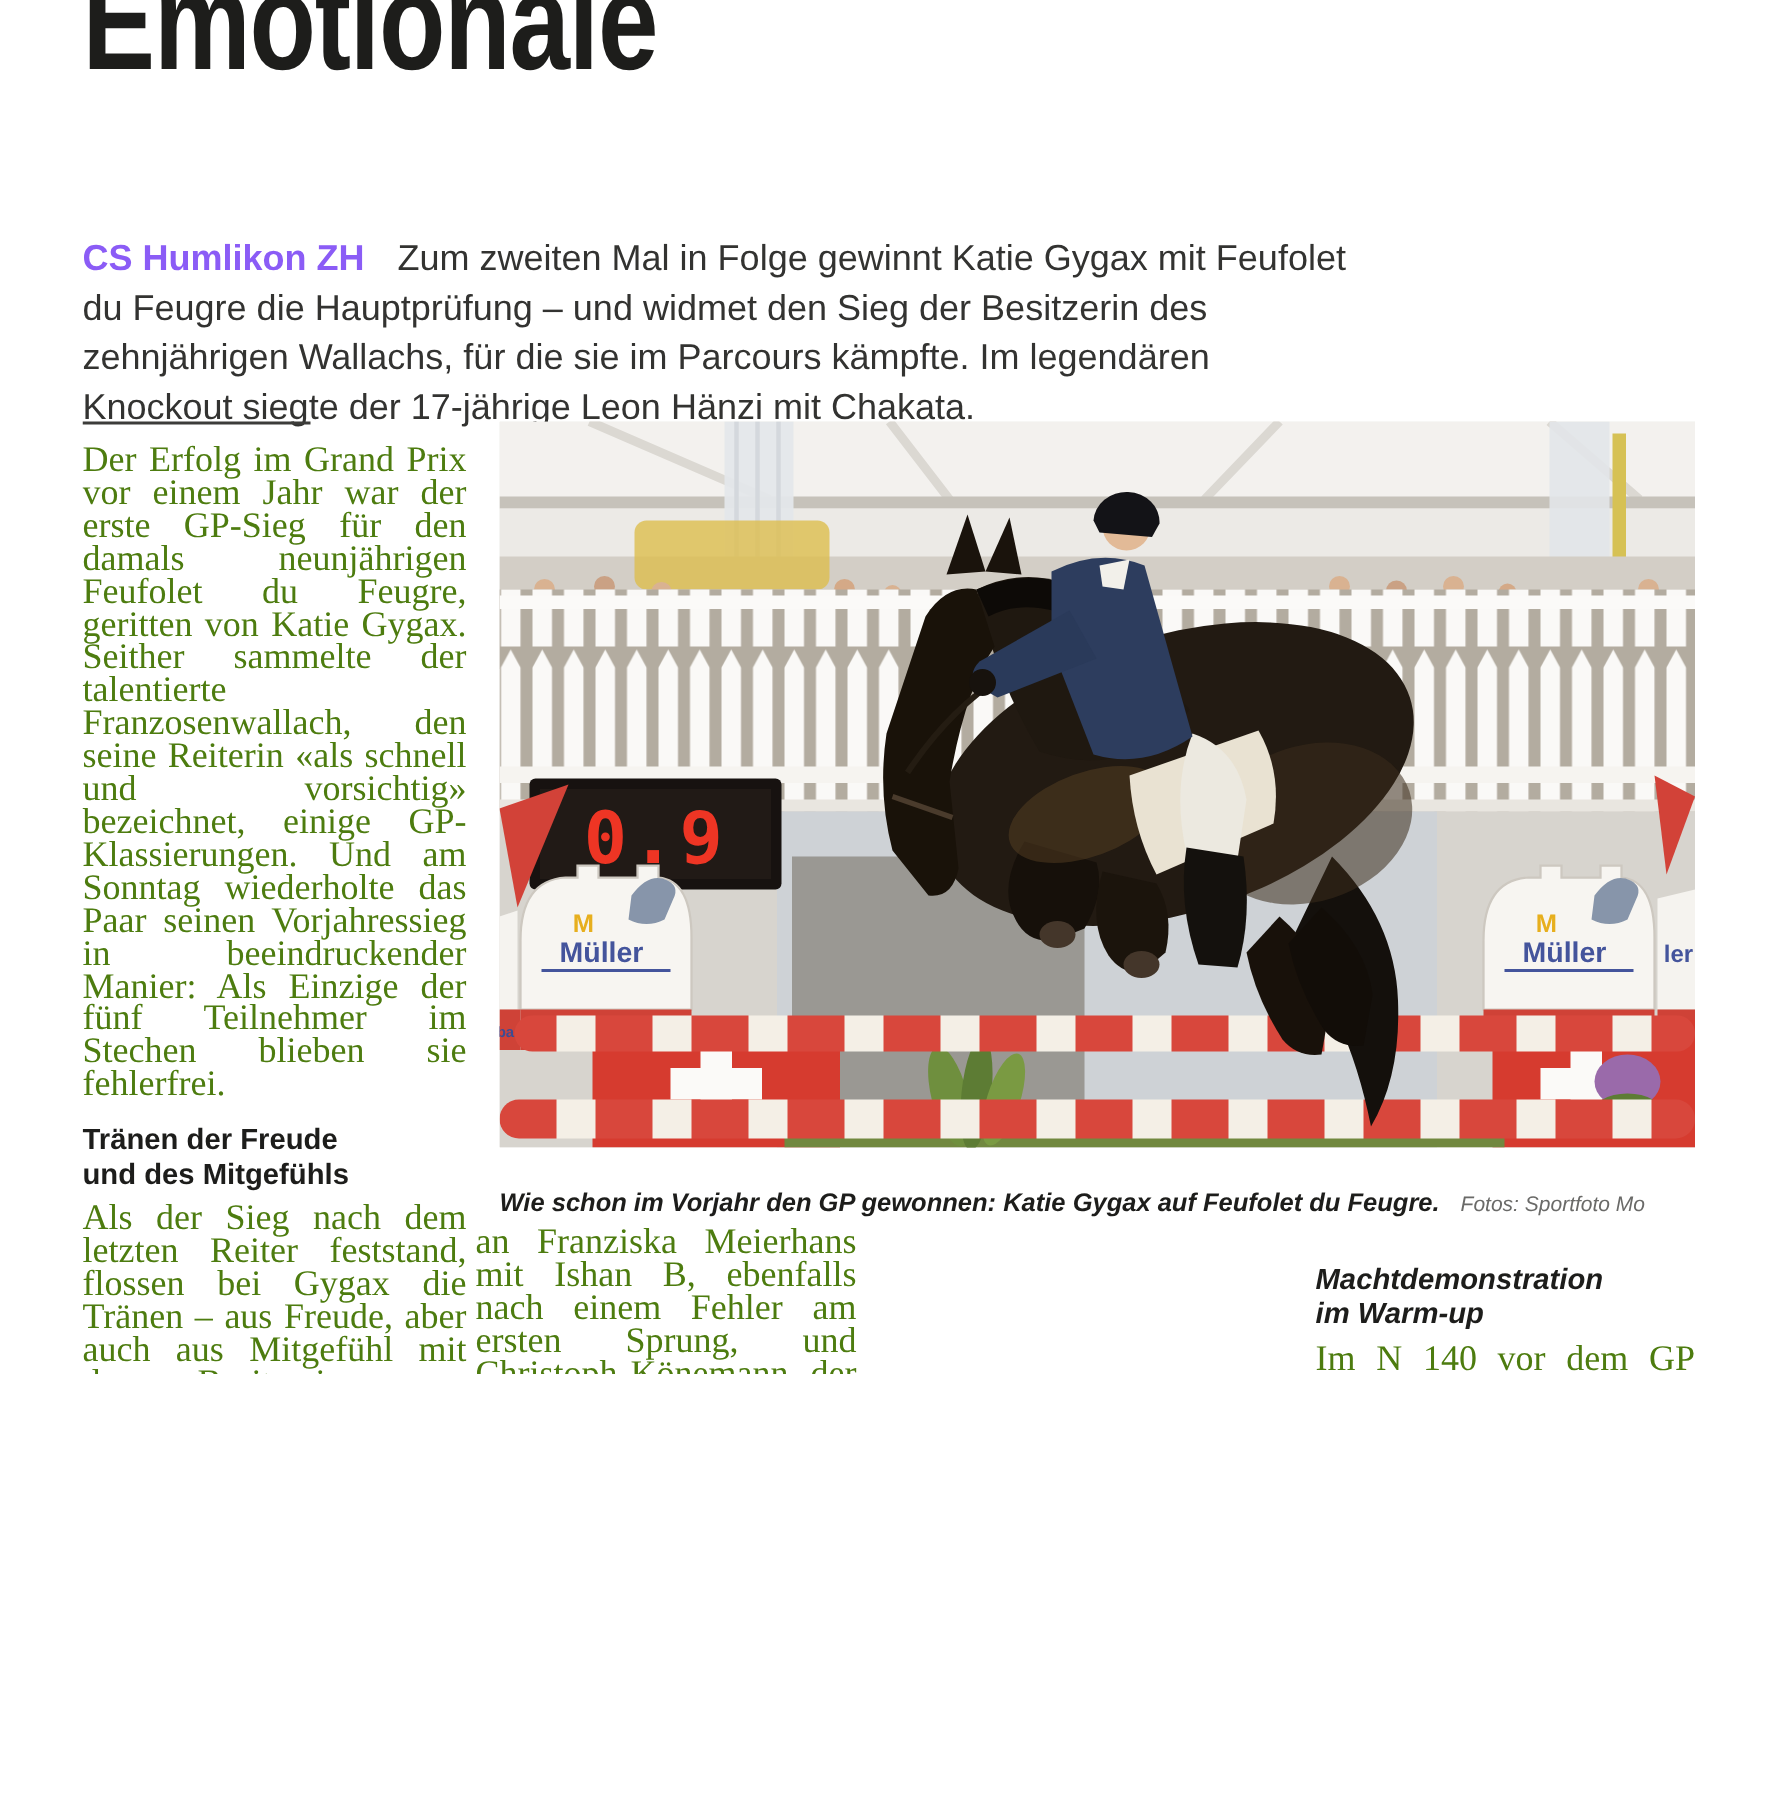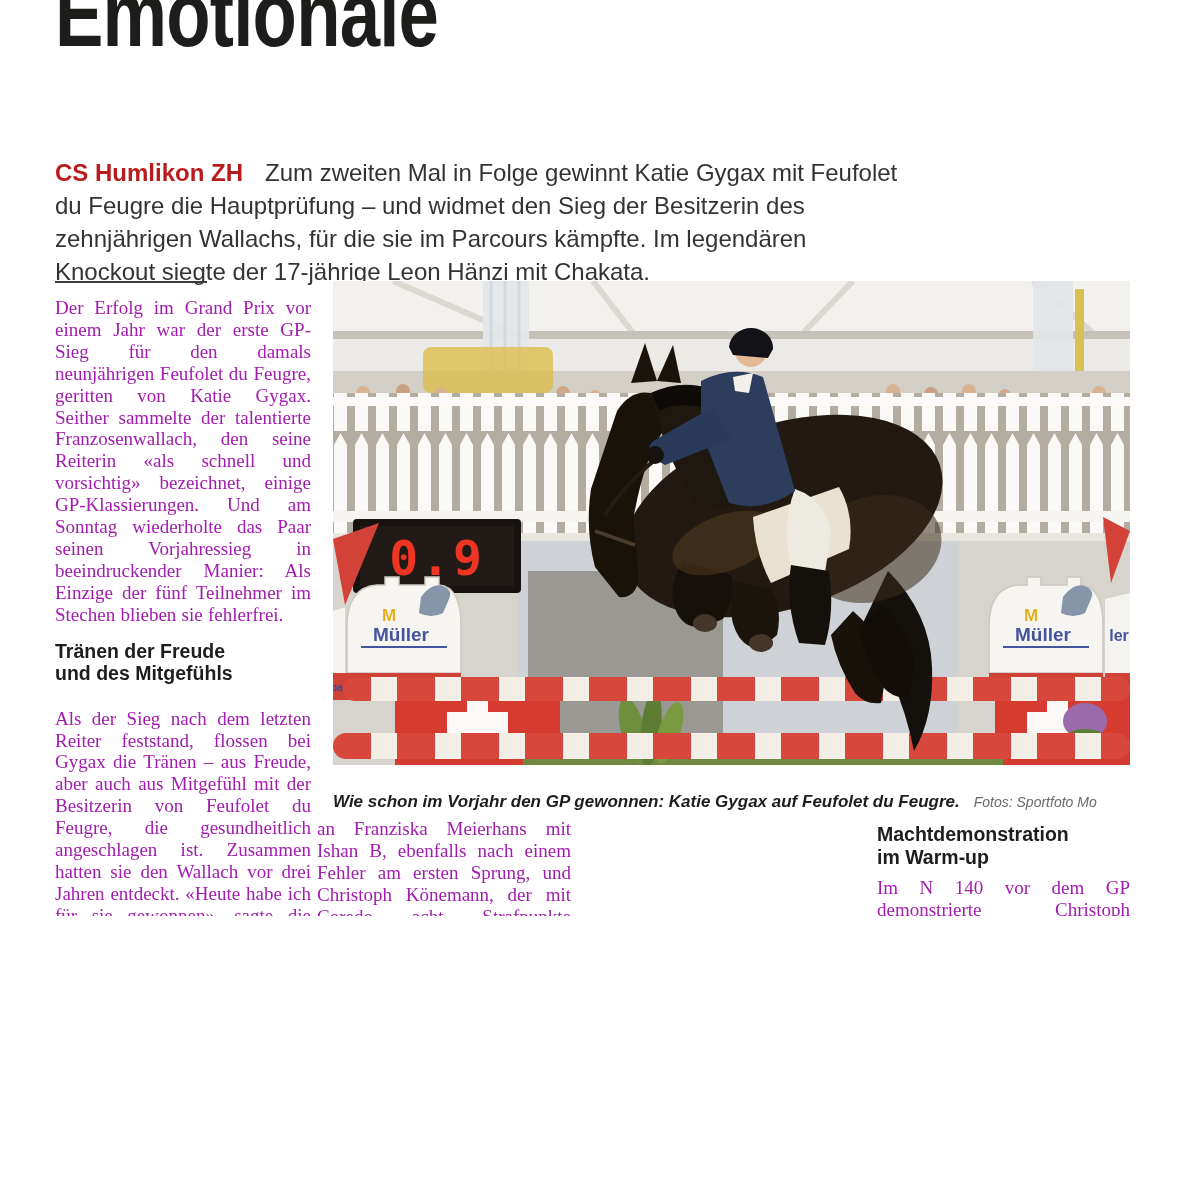--- a/index.html
+++ b/index.html
@@ -9,36 +9,36 @@
   .hl{position:absolute;margin:0;font-weight:700;font-size:93px;line-height:1;
       letter-spacing:-1px;color:#1d1d1b;white-space:nowrap;}
   .hl .squeeze{display:inline-block;transform:scaleX(0.78);}
   .hl1{left:55px;top:-32px;}
   .hl1 .squeeze{transform-origin:left center;}
   .hl2{left:0;right:49px;top:47px;text-align:right;}
   .hl2 .squeeze{transform-origin:right center;}
   
   .lead{position:absolute;left:55px;top:156px;width:845px;margin:0;
         font-size:24px;line-height:33px;color:#333331;font-weight:400;}
-  .kicker{font-weight:700;color:#b91c1c;padding-right:22px;}
+  .kicker{font-weight:700;color:#8b5cf6;padding-right:22px;}
   
   .col{position:absolute;width:256px;}
   .colL{left:55px;top:274px;height:926px;overflow:hidden;}
   .byline{font-size:20px;color:#1d1d1b;}
   .byline-rule{width:152px;height:2px;background:#3c3c3a;margin-top:7px;}
   .body{margin:0;font-family:"Liberation Serif","DejaVu Serif",serif;
-        font-size:19px;line-height:21.9px;color:#a21caf;text-align:justify;
+        font-size:24px;line-height:21.9px;color:#4d7c0f;text-align:justify;
         hyphens:auto;-webkit-hyphens:auto;word-spacing:.5px;}
   .colL .body.p1{margin-top:14px;}
-  .subhead{margin:14px 0 23px 0;font-family:"Liberation Sans",sans-serif;
+  .subhead{margin:14px 0 8px 0;font-family:"Liberation Sans",sans-serif;
            font-size:19.5px;line-height:22.5px;font-weight:700;color:#1d1d1b;}
   .c2{left:317px;top:818px;width:254px;}
   .c3{left:605px;top:818px;width:254px;}
   .c4{left:877px;top:818px;width:253px;height:382px;overflow:hidden;}
-  .c4 .subhead{margin:5px 0 9px 0;}
+  .c4 .subhead{margin:24px 0 9px 0;font-style:italic;}
   
   .photo-main{position:absolute;left:333px;top:281px;width:797px;height:484px;margin:0;border-radius:12px;}
   .photo-bottom{position:absolute;left:333px;top:940px;width:525px;height:228px;margin:12px;}
   figure svg{display:block;width:100%;height:100%;}
   .caption{position:absolute;left:333px;top:774px;width:797px;font-size:17px;line-height:21px;margin-top:17px;}
   .cap-main{font-style:italic;font-weight:700;color:#1d1d1b;}
   .credit{font-style:italic;font-size:14px;color:#6a6a68;margin-left:14px;}
   
   .svg-brand{font-family:"Liberation Sans",sans-serif;font-weight:700;}
 </style>

